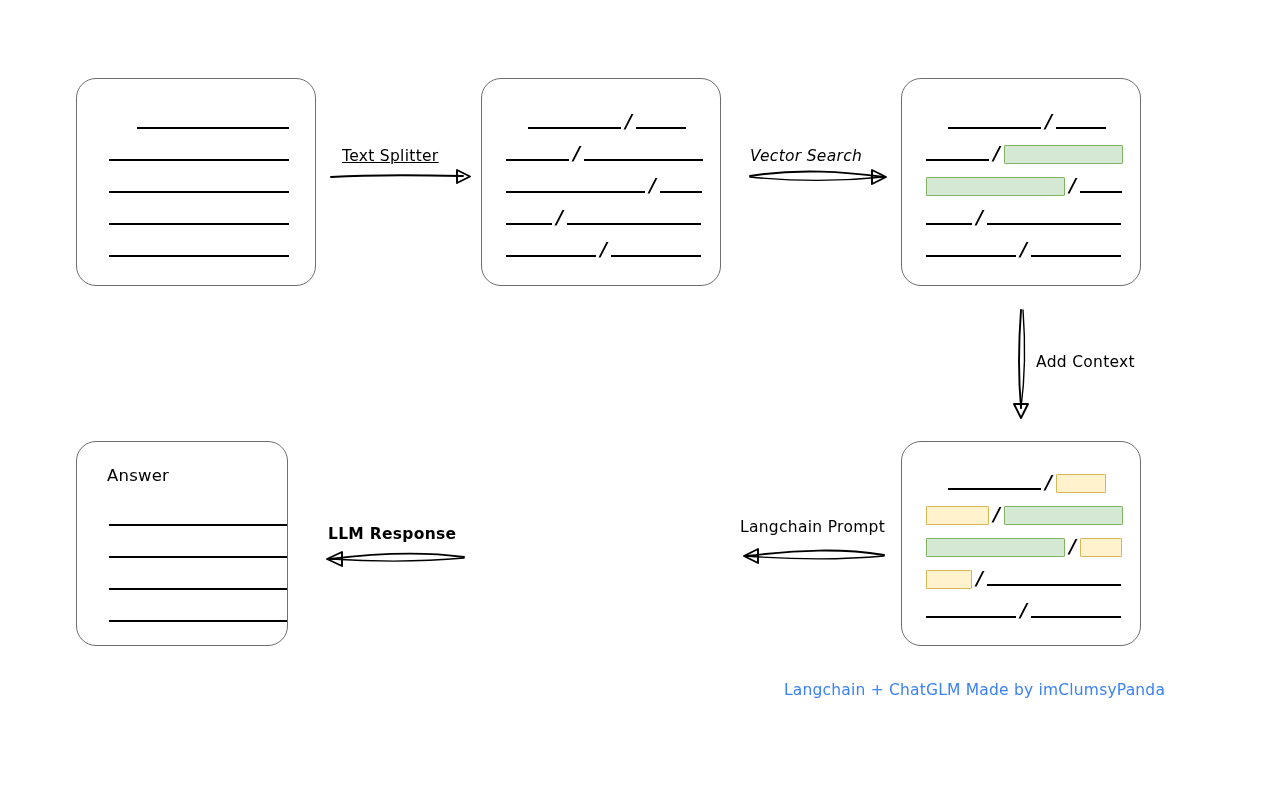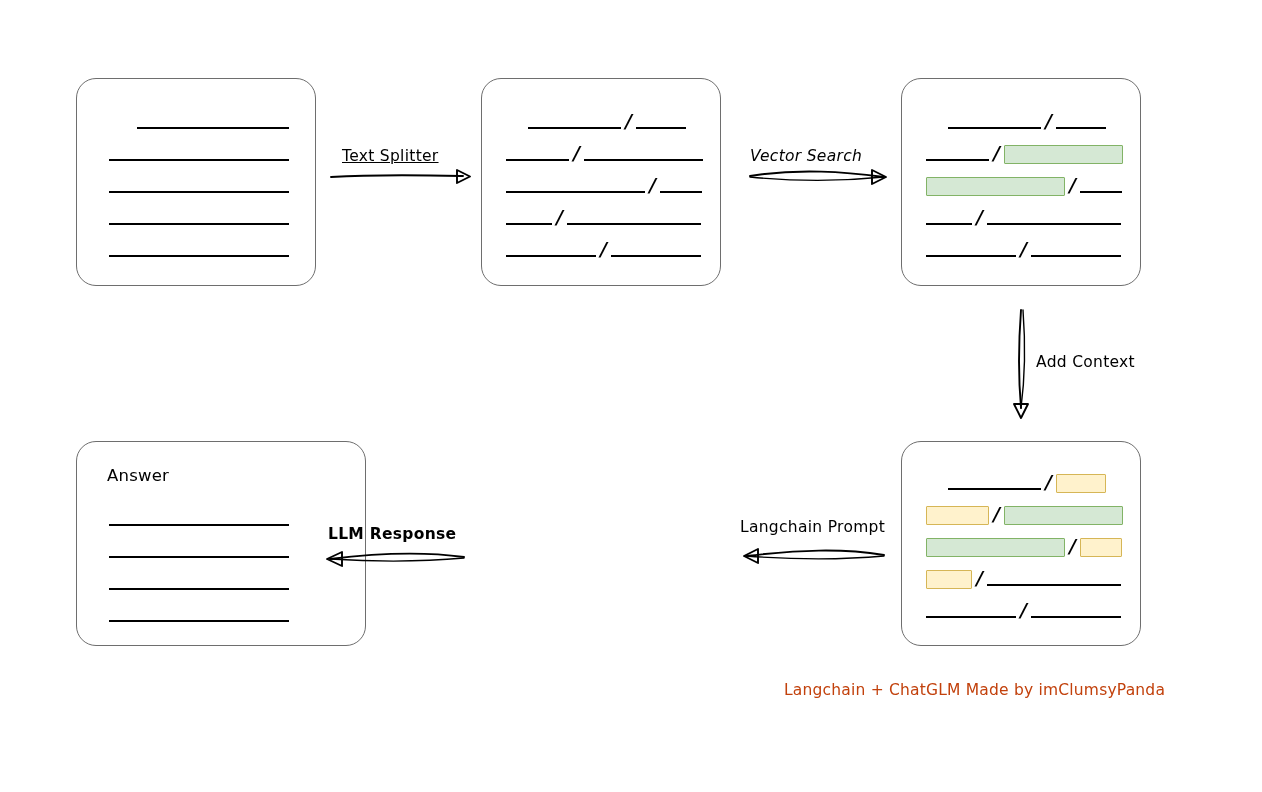--- a/index.html
+++ b/index.html
@@ -89,21 +89,21 @@
     font-size: 15.5px;
     letter-spacing: 0.3px;
     color: #000;
     white-space: nowrap;
   }
   .footer {
     position: absolute;
     font-family: "DejaVu Sans", sans-serif;
     font-size: 15.5px;
     letter-spacing: 0.2px;
-    color: #c2410c;
+    color: #3b82f6;
     white-space: nowrap;
   }
   svg.arrows {
     position: absolute;
     left: 0;
     top: 0;
     width: 1262px;
     height: 792px;
     pointer-events: none;
   }
@@ -186,21 +186,21 @@
           <span class="seg" style="width: 134px;"></span>
         </div>
         <div class="row" style="top: 160px; padding-left: 24px;">
           <span class="seg" style="width: 90px;"></span>
           <span class="slash">/</span>
           <span class="seg" style="width: 90px;"></span>
         </div>
       </div>
   </div>
 
-  <div class="node" style="left:76px; top:441px; width:290px; height:205px;">
+  <div class="node" style="left:76px; top:441px; width:212px; height:205px;">
     <div class="node-label" style="left:30px; top:24px;">Answer</div>
     <div class="doc-lines" style="padding-top:66px;">
         <div class="row" style="top: 66px; padding-left: 32px;">
           <span class="seg" style="width: 180px;"></span>
         </div>
         <div class="row" style="top: 98px; padding-left: 32px;">
           <span class="seg" style="width: 180px;"></span>
         </div>
         <div class="row" style="top: 130px; padding-left: 32px;">
           <span class="seg" style="width: 180px;"></span>

